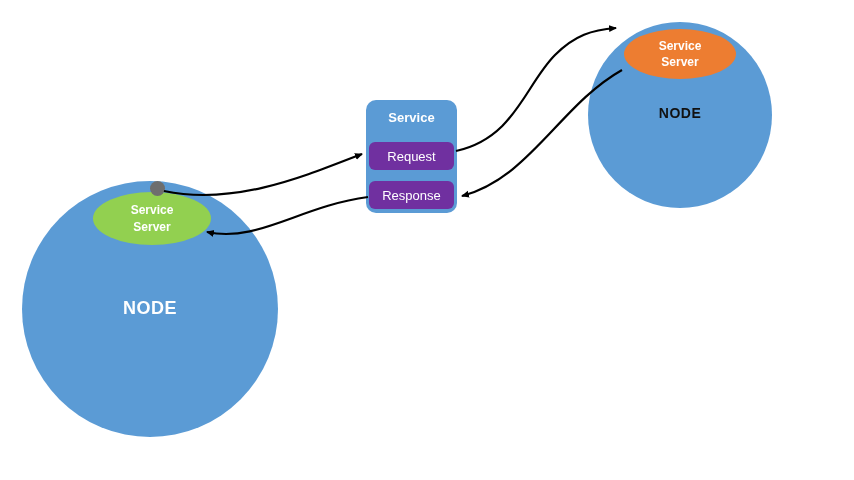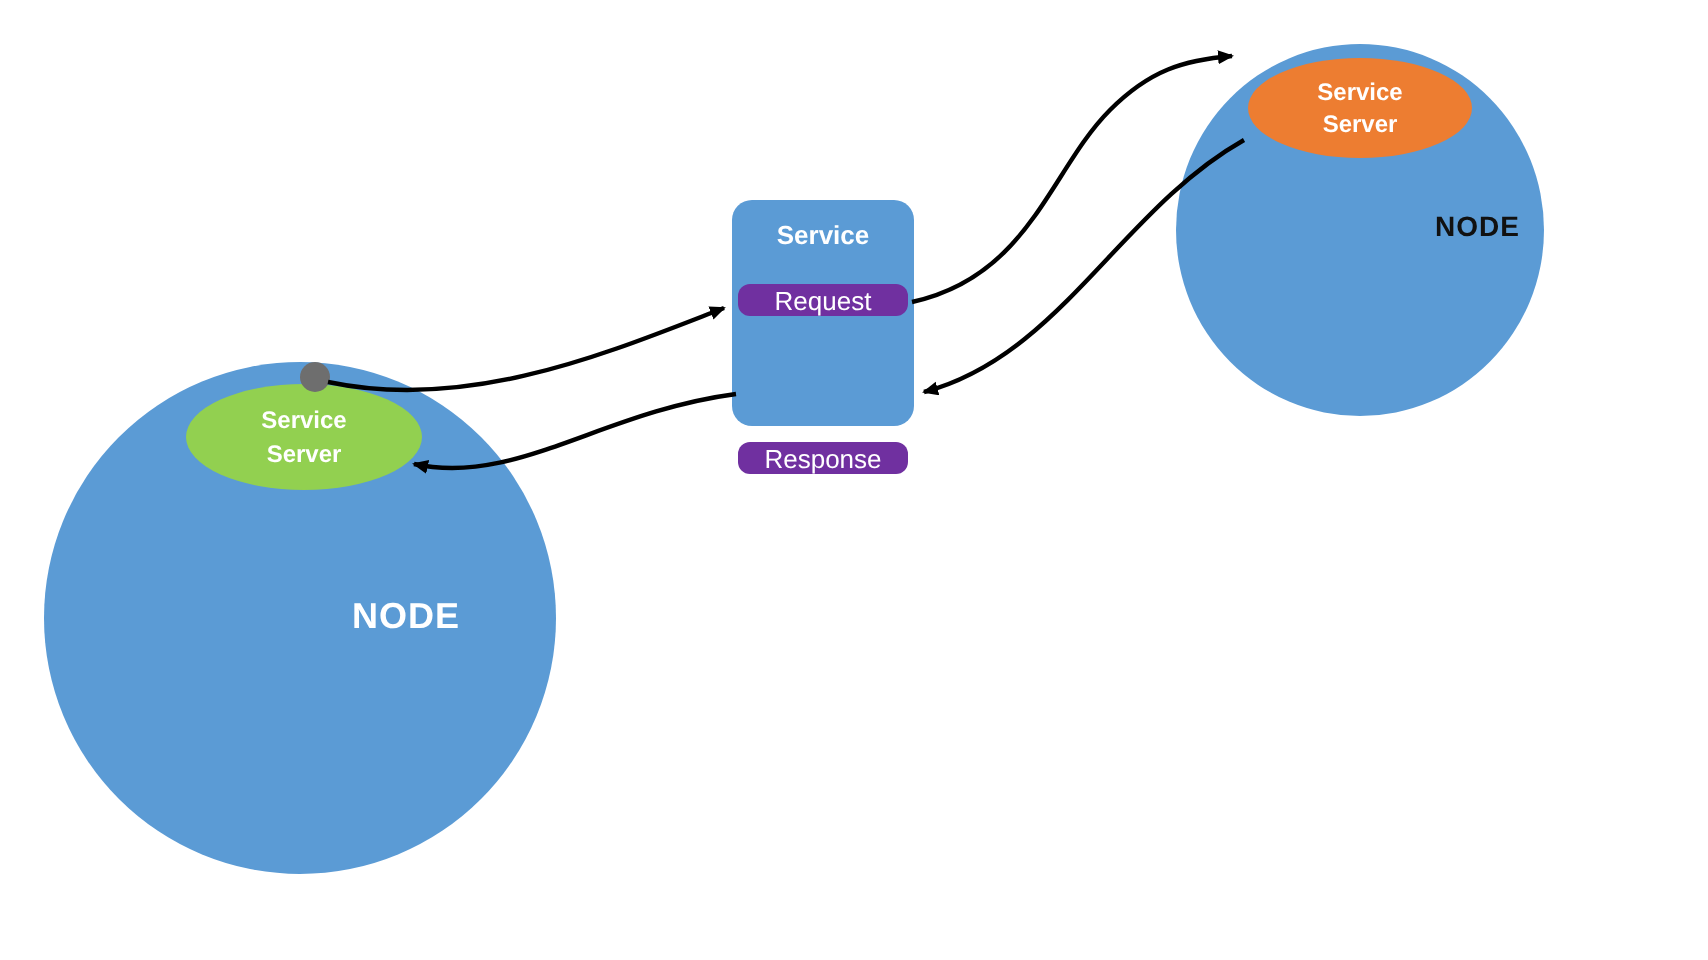--- a/index.html
+++ b/index.html
@@ -13,21 +13,21 @@
   .canvas{position:absolute;left:0;top:0;width:854px;height:480px;}
 
   .circle{
     position:absolute;border-radius:50%;
     background:var(--node-blue,#5b9bd5);
   }
   .circle.left{left:22px;top:181px;width:256px;height:256px;}
   .circle.right{left:588px;top:22px;width:184px;height:186px;}
 
   .node-label{
-    position:absolute;text-align:right;font-weight:bold;
+    position:absolute;text-align:center;font-weight:bold;
     letter-spacing:0.5px;
   }
   .node-label.left{
     left:70px;top:298px;width:160px;
     color:var(--text-white,#fff);font-size:18px;
   }
   .node-label.right{
     left:600px;top:105px;width:160px;
     color:var(--text-dark,#111);font-size:14px;
   }
@@ -54,27 +54,27 @@
 
   .service-box{
     position:absolute;left:366px;top:100px;width:91px;height:113px;
     background:var(--node-blue,#5b9bd5);border-radius:10px;
   }
   .service-title{
     position:absolute;left:366px;top:110px;width:91px;text-align:center;
     color:var(--text-white,#fff);font-weight:bold;font-size:13px;
   }
   .pill{
-    position:absolute;left:369px;width:85px;height:16px;
+    position:absolute;left:369px;width:85px;height:28px;
     background:var(--box-purple,#7030a0);border-radius:6px;
     display:flex;align-items:center;justify-content:center;
     color:var(--text-white,#fff);font-size:13px;
   }
   .pill.request{top:142px;}
-  .pill.response{top:181px;margin-top:40px;}
+  .pill.response{top:181px;}
 
   svg.arrows{position:absolute;left:0;top:0;width:854px;height:480px;pointer-events:none;}
   svg.arrows path.edge{
     fill:none;
     stroke:var(--arrow-black,#000);
     stroke-width:2.2px;
   }
   svg.arrows .head{fill:var(--arrow-black,#000);}
 </style>
 </head>

